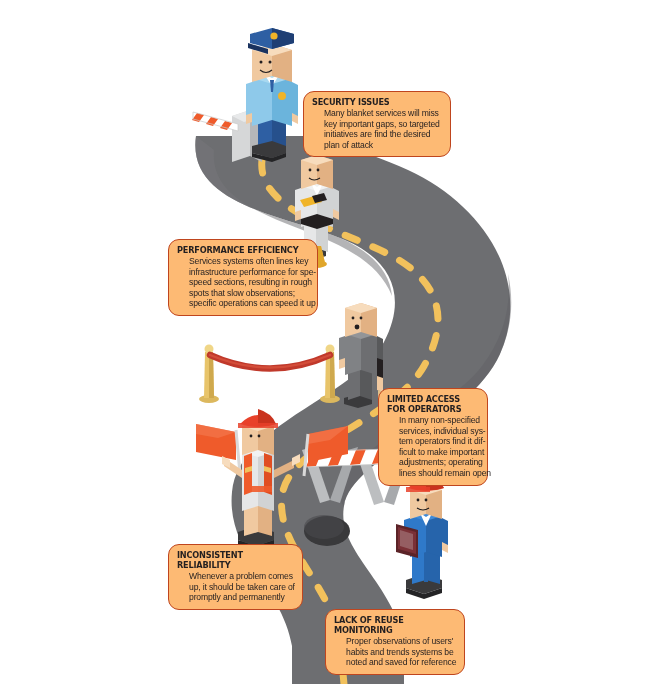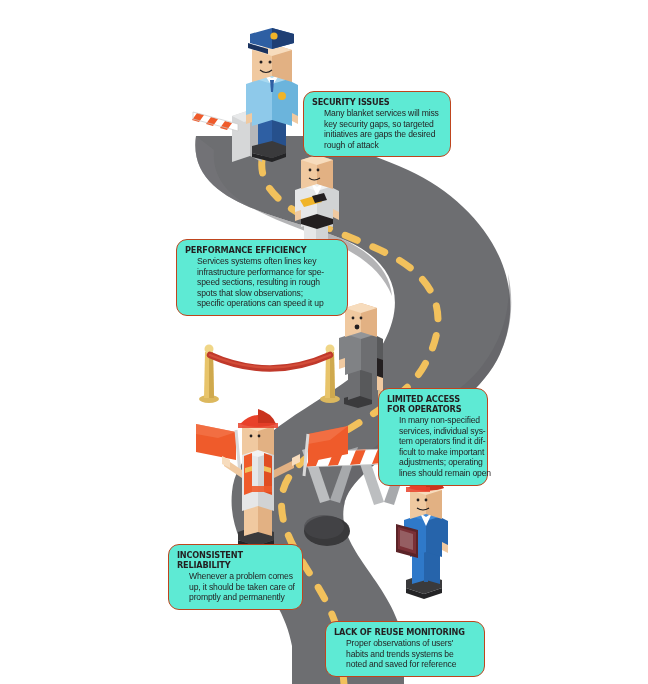--- a/index.html
+++ b/index.html
@@ -49,21 +49,21 @@
   
   .scene {
     position: absolute;
     left: 0;
     top: 0;
   }
 
   
   .callout {
     position: absolute;
-    background: #5eead4;
+    background: #fdba74;
     border: 1.6px solid #bf451e;
     border-radius: 11px;
     box-sizing: border-box;
     padding: 5px 8px 6px 8px;
   }
   .callout-heading {
     font-family: "DejaVu Sans", sans-serif;
     font-size: 8.2px;
     font-weight: bold;
     letter-spacing: -0.2px;
@@ -75,24 +75,24 @@
   .callout-body {
     font-family: "Liberation Sans", sans-serif;
     font-size: 8.6px;
     line-height: 10.6px;
     color: #231f20;
     letter-spacing: -0.15px;
   }
   .callout-body div { white-space: nowrap; padding-left: 12px; }
 
   #callout-security      { left: 303px; top: 91px;  width: 148px; }
-  #callout-performance   { left: 168px; top: 239px; width: 172px; margin-left: 8px; }
+  #callout-performance   { left: 168px; top: 239px; width: 150px; }
   #callout-limited       { left: 378px; top: 388px; width: 110px; }
   #callout-inconsistent  { left: 168px; top: 544px; width: 135px; }
-  #callout-lack          { left: 325px; top: 609px; width: 160px; margin-top: 12px; }
+  #callout-lack          { left: 325px; top: 609px; width: 140px; }
 </style>
 </head>
 <body>
 
 <div id="infographic">
 
 
   <svg class="scene" width="648" height="684" viewBox="0 0 648 684">
     <defs>
       <clipPath id="roadClip">
@@ -371,23 +371,23 @@
       <path d="M 408,488 Q 426,472 444,488 Q 426,494 408,488 Z" fill="#e8412a"></path>
       <path d="M 426,475 Q 440,479 444,488 Q 434,491 426,490 Z" fill="#c9331e"></path>
       <polygon points="406,487 430,487 430,492 406,492" fill="#e8412a" opacity="0.85"></polygon>
     </g>
   </svg>
 
   <div class="callout" id="callout-security">
     <div class="callout-heading">SECURITY ISSUES</div>
     <div class="callout-body">
       <div>Many blanket services will miss</div>
-      <div>key security gaps, so targeted</div>
-      <div>initiatives are gaps the desired</div>
-      <div>rough of attack</div>
+      <div>key important gaps, so targeted</div>
+      <div>initiatives are find the desired</div>
+      <div>plan of attack</div>
     </div>
   </div>
 
   <div class="callout" id="callout-performance">
     <div class="callout-heading">PERFORMANCE EFFICIENCY</div>
     <div class="callout-body">
       <div>Services systems often lines key</div>
       <div>infrastructure performance for spe-</div>
       <div>speed sections, resulting in rough</div>
       <div>spots that slow observations;</div>

